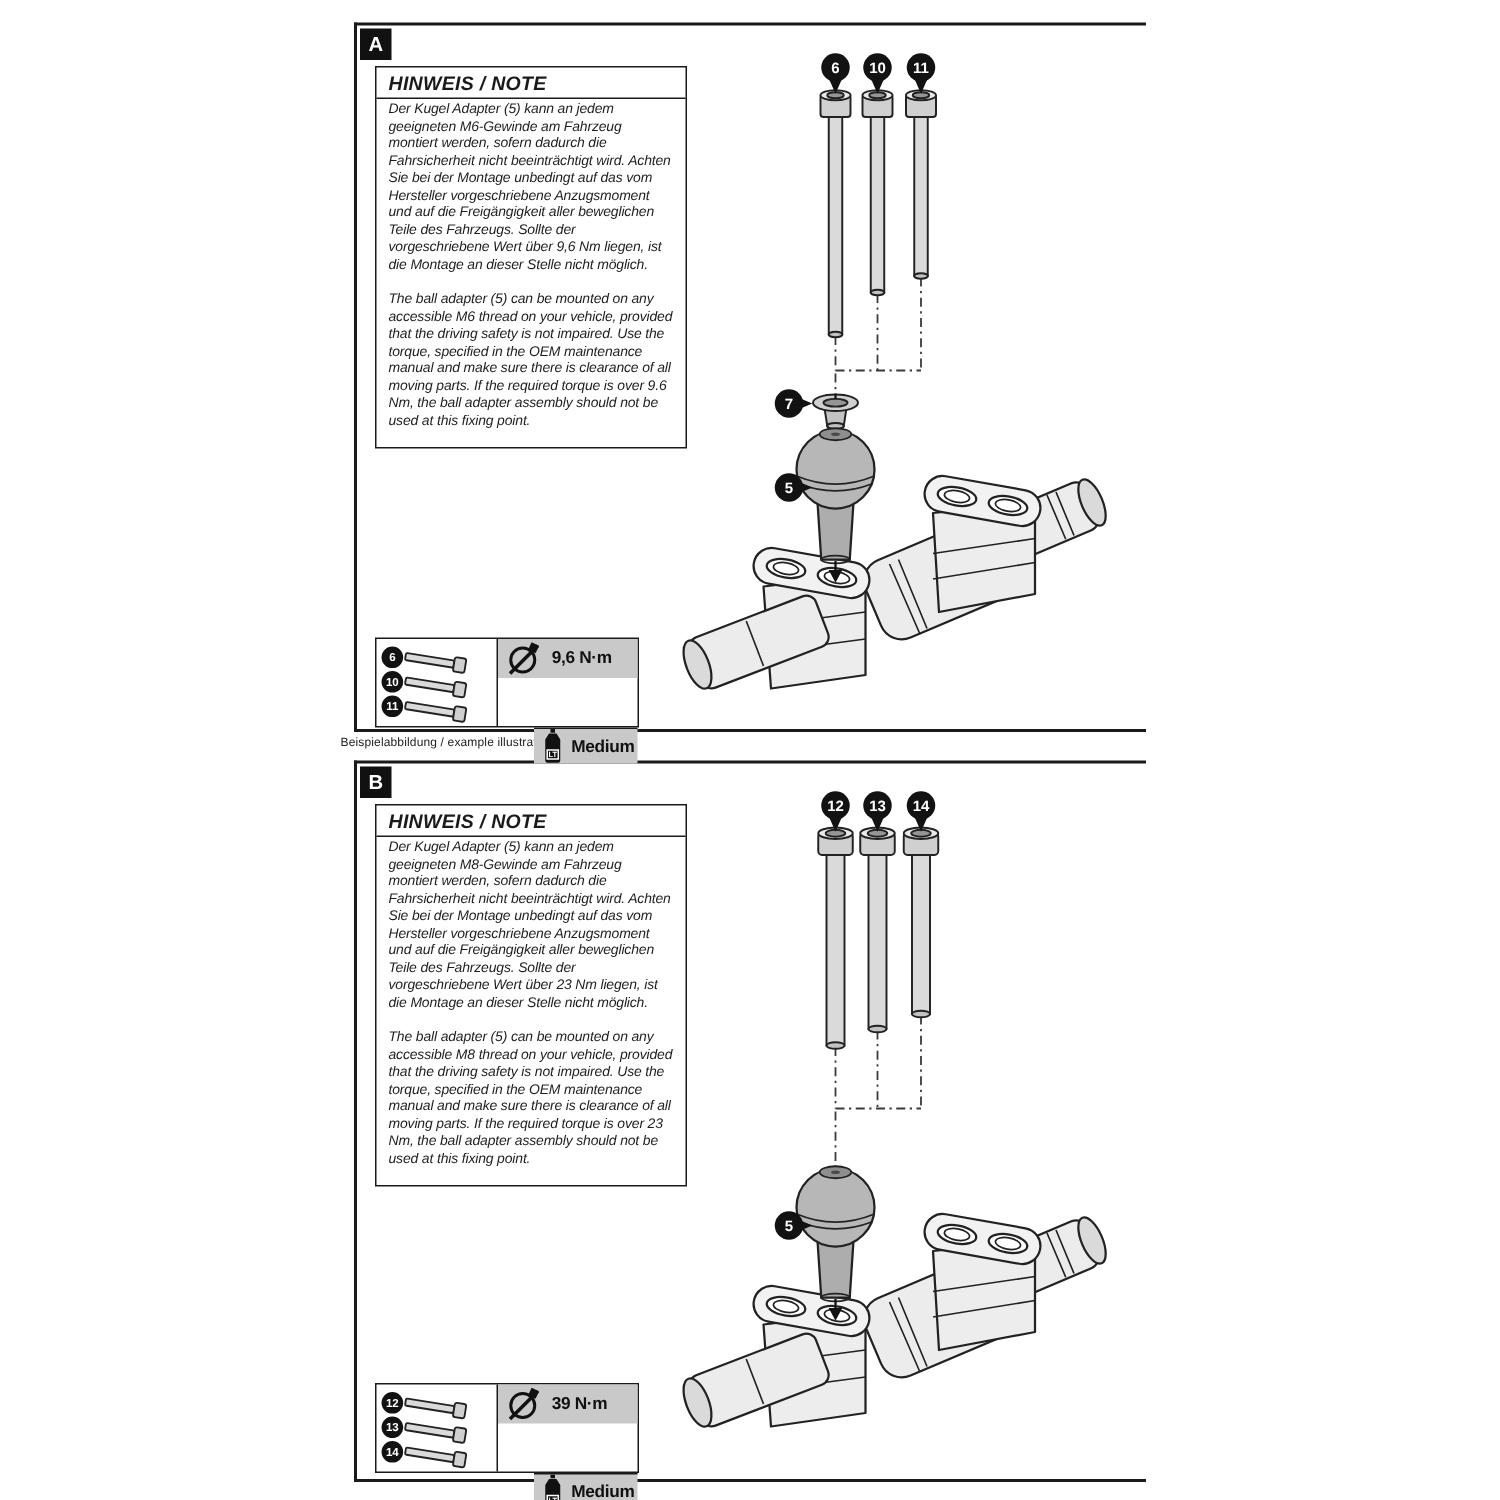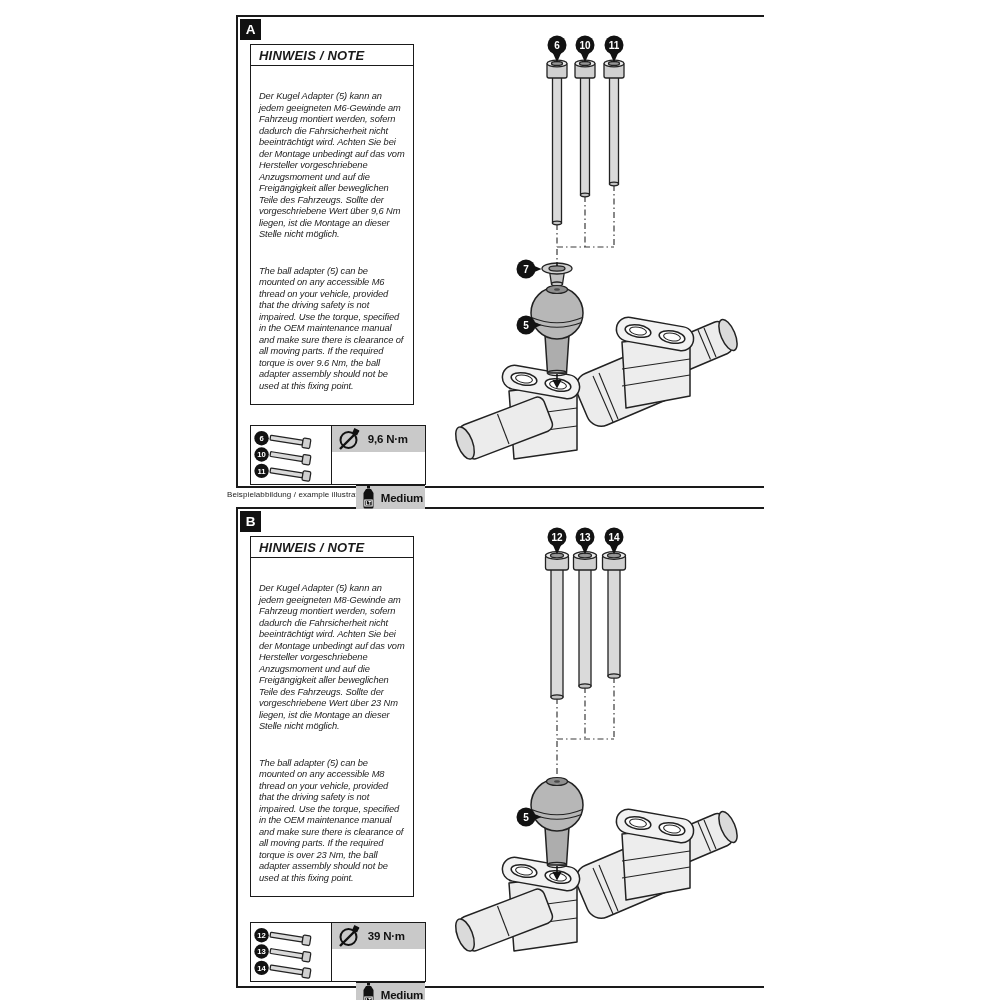--- a/index.html
+++ b/index.html
@@ -8,26 +8,26 @@
 
   .panel { position:absolute; left:236px; width:528px; box-sizing:border-box;
            border-top:2px solid #1a1a1a; border-left:2px solid #1a1a1a; border-bottom:2px solid #1a1a1a; }
   #panel-a { top:15px; height:473px; }
   #panel-b { top:507px; height:481px; }
 
   .panel-badge { position:absolute; left:2px; top:2px; width:21px; height:21px; background:#111;
                  color:#fff; font-weight:bold; font-size:13.5px; display:flex; align-items:center;
                  justify-content:center; z-index:5; }
 
-  .note-box { position:absolute; left:12px; top:27px; width:164px; background:#fff;
+  .note-box { position:absolute; left:12px; top:27px; width:208px; background:#fff;
               border:1.5px solid #1a1a1a; box-sizing:border-box; z-index:3; }
   .note-title { font-style:italic; font-weight:600; font-size:13px; letter-spacing:.2px;
                 padding:3px 8px 2px; border-bottom:1.5px solid #1a1a1a; }
   .note-text { font-style:italic; font-size:9.3px; line-height:1.24; letter-spacing:-.1px;
-               margin:25px 8px 12px; color:#1d1d1d; }
+               margin:1px 8px 12px; color:#1d1d1d; }
 
   .diagram { position:absolute; left:0; top:0; width:528px; height:476px; }
 
   .legend { position:absolute; left:12px; width:176px; height:60px; border:1.5px solid #1a1a1a;
             display:flex; box-sizing:border-box; background:#fff; z-index:3; }
   #panel-a .legend { top:408px; }
   #panel-b .legend { top:413px; }
   .legend-screws { width:84px; border-right:1.5px solid #1a1a1a; box-sizing:border-box; }
   .legend-screws svg { display:block; width:100%; height:100%; }
   .legend-col { flex:1; display:flex; flex-direction:column;gap:33px; }

